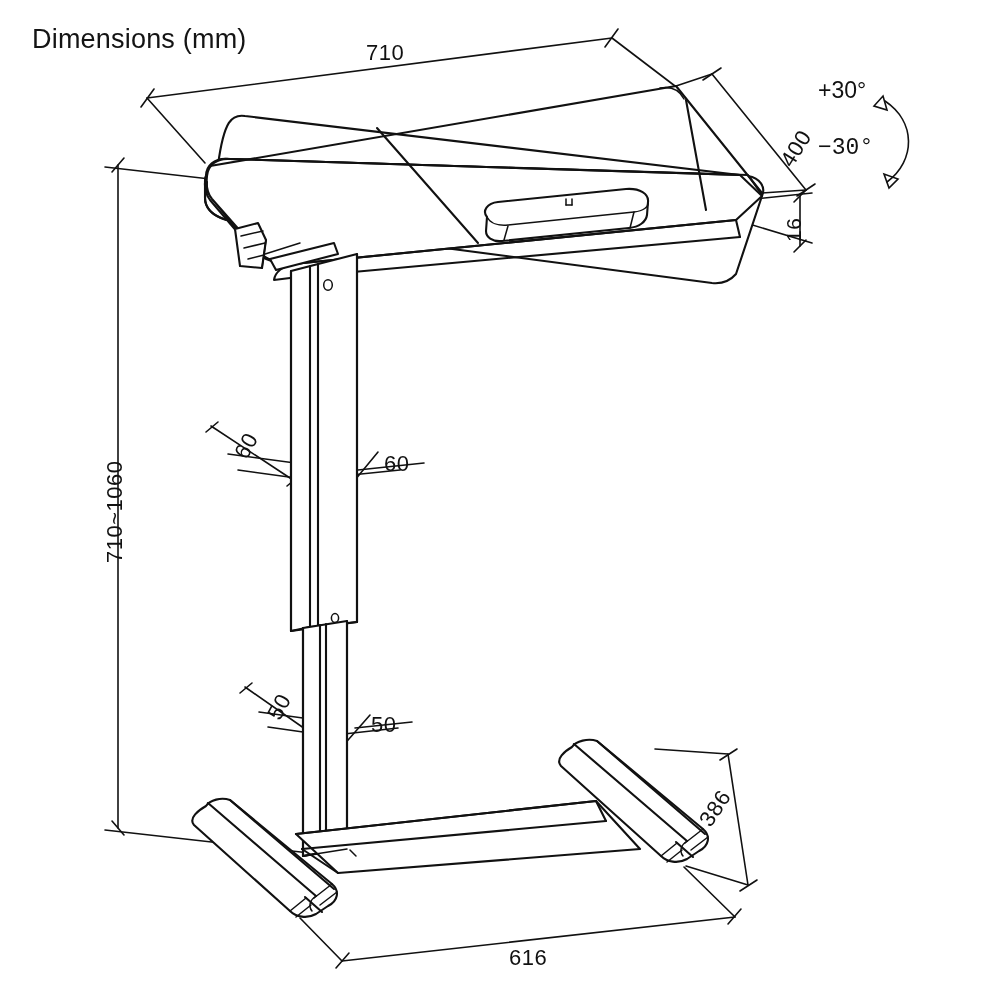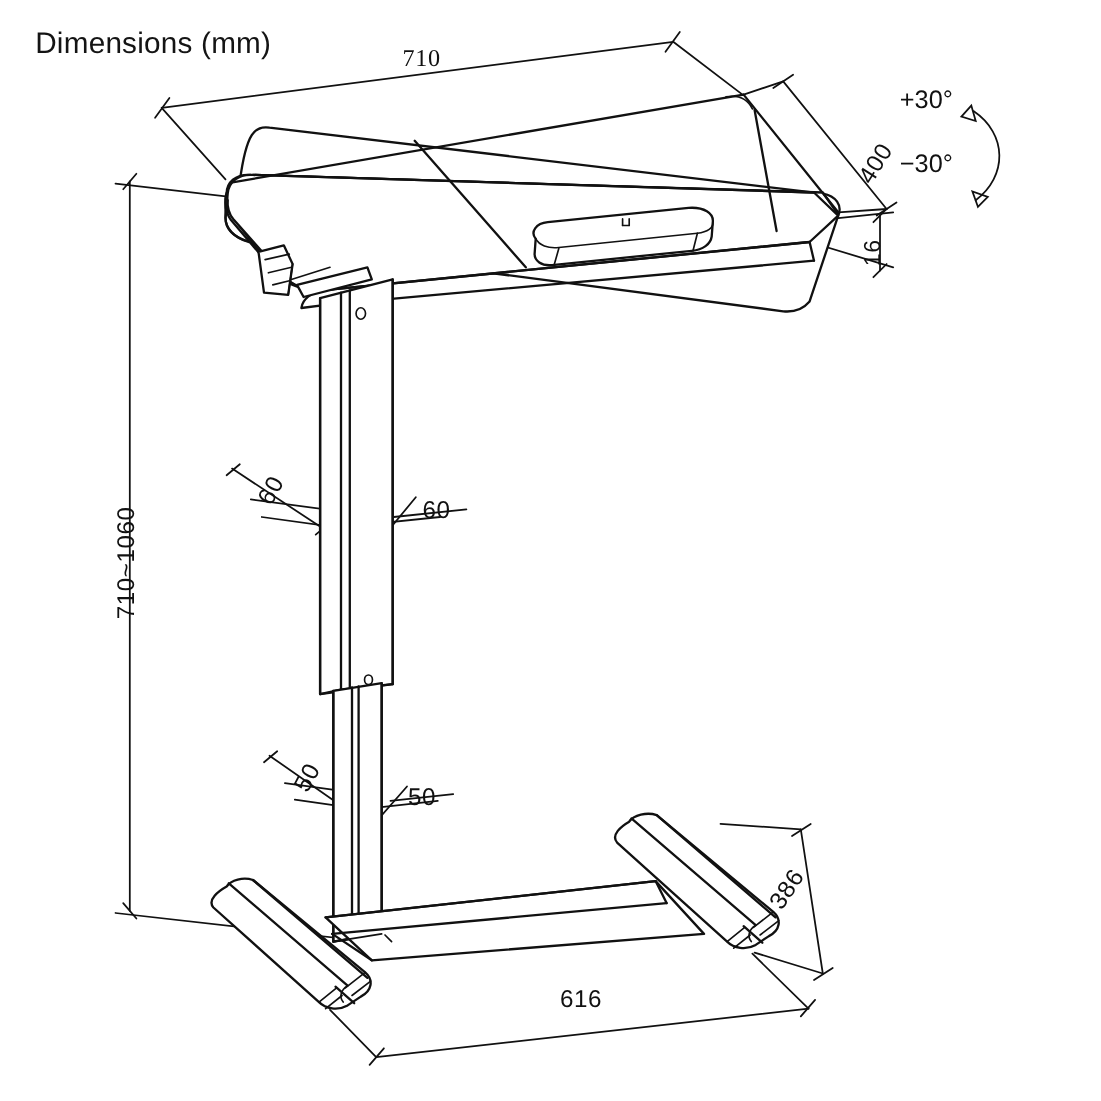--- a/index.html
+++ b/index.html
@@ -331,37 +331,37 @@
       </g>
 
       <path class="ln-t" d="M 303 856 L 347 849"></path>
       <path class="ln-t" d="M 350 850 L 356 856"></path>
     </g>
 
   </svg>
 
   <div class="title-text">Dimensions (mm)</div>
 
-  <div class="dim" style="left:366px; top:40px;font-family:Liberation Serif, serif;">710</div>
+  <div class="dim" style="left:366px; top:40px;">710</div>
 
   <div class="dim rot55" style="left:775px; top:158px;">400</div>
 
   <div class="dim small rot90" style="left:782px; top:242px;">16</div>
 
   <div class="dim rot90" style="left:102px; top:563px;">710~1060</div>
 
   <div class="dim rotneg" style="left:229px; top:451px;">60</div>
 
   <div class="dim" style="left:384px; top:451px;">60</div>
 
   <div class="dim rotneg" style="left:262px; top:712px;">50</div>
 
   <div class="dim" style="left:371px; top:712px;">50</div>
 
-  <div class="dim" style="left:509px; top:895px;">616</div>
+  <div class="dim" style="left:509px; top:945px;">616</div>
 
   <div class="dim rot40" style="left:694px; top:817px;">386</div>
 
   <div class="ang" style="left:818px; top:77px;">+30°</div>
 
-  <div class="ang" style="left:818px; top:135px;">−30°</div>
+  <div class="ang" style="left:818px; top:135px;font-family:Liberation Mono, monospace;">−30°</div>
 
 </div>
 
 </body></html>

